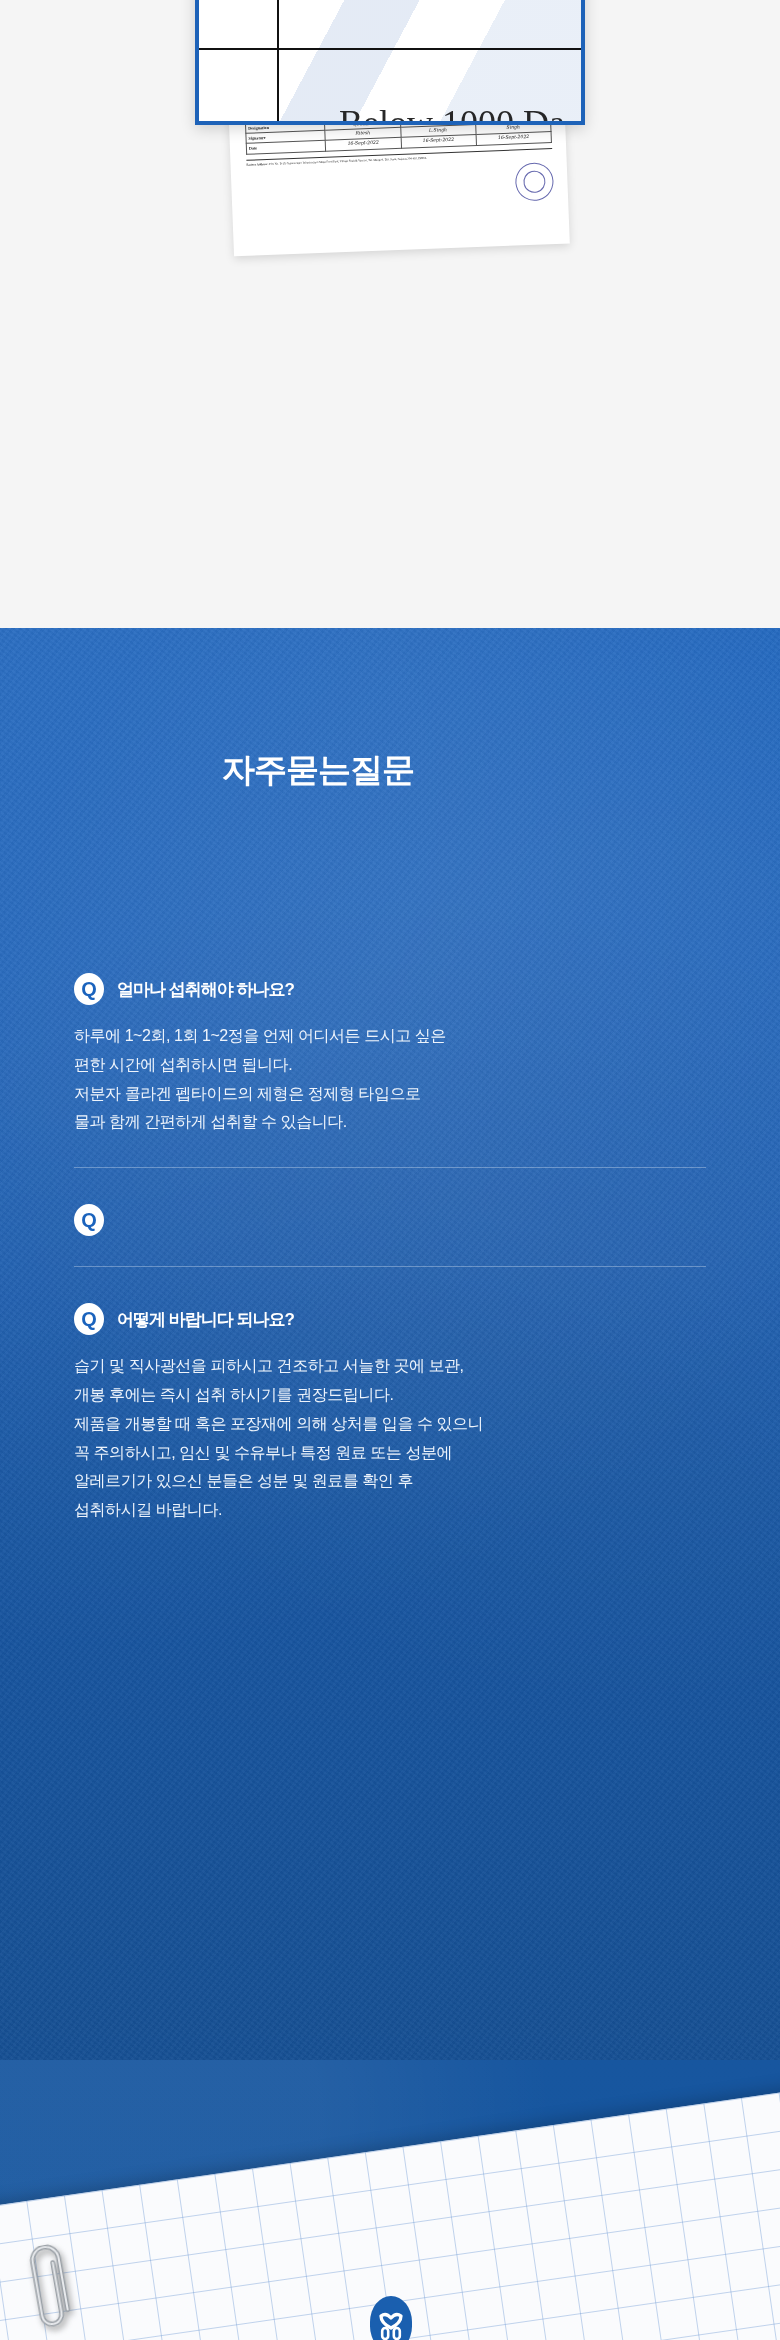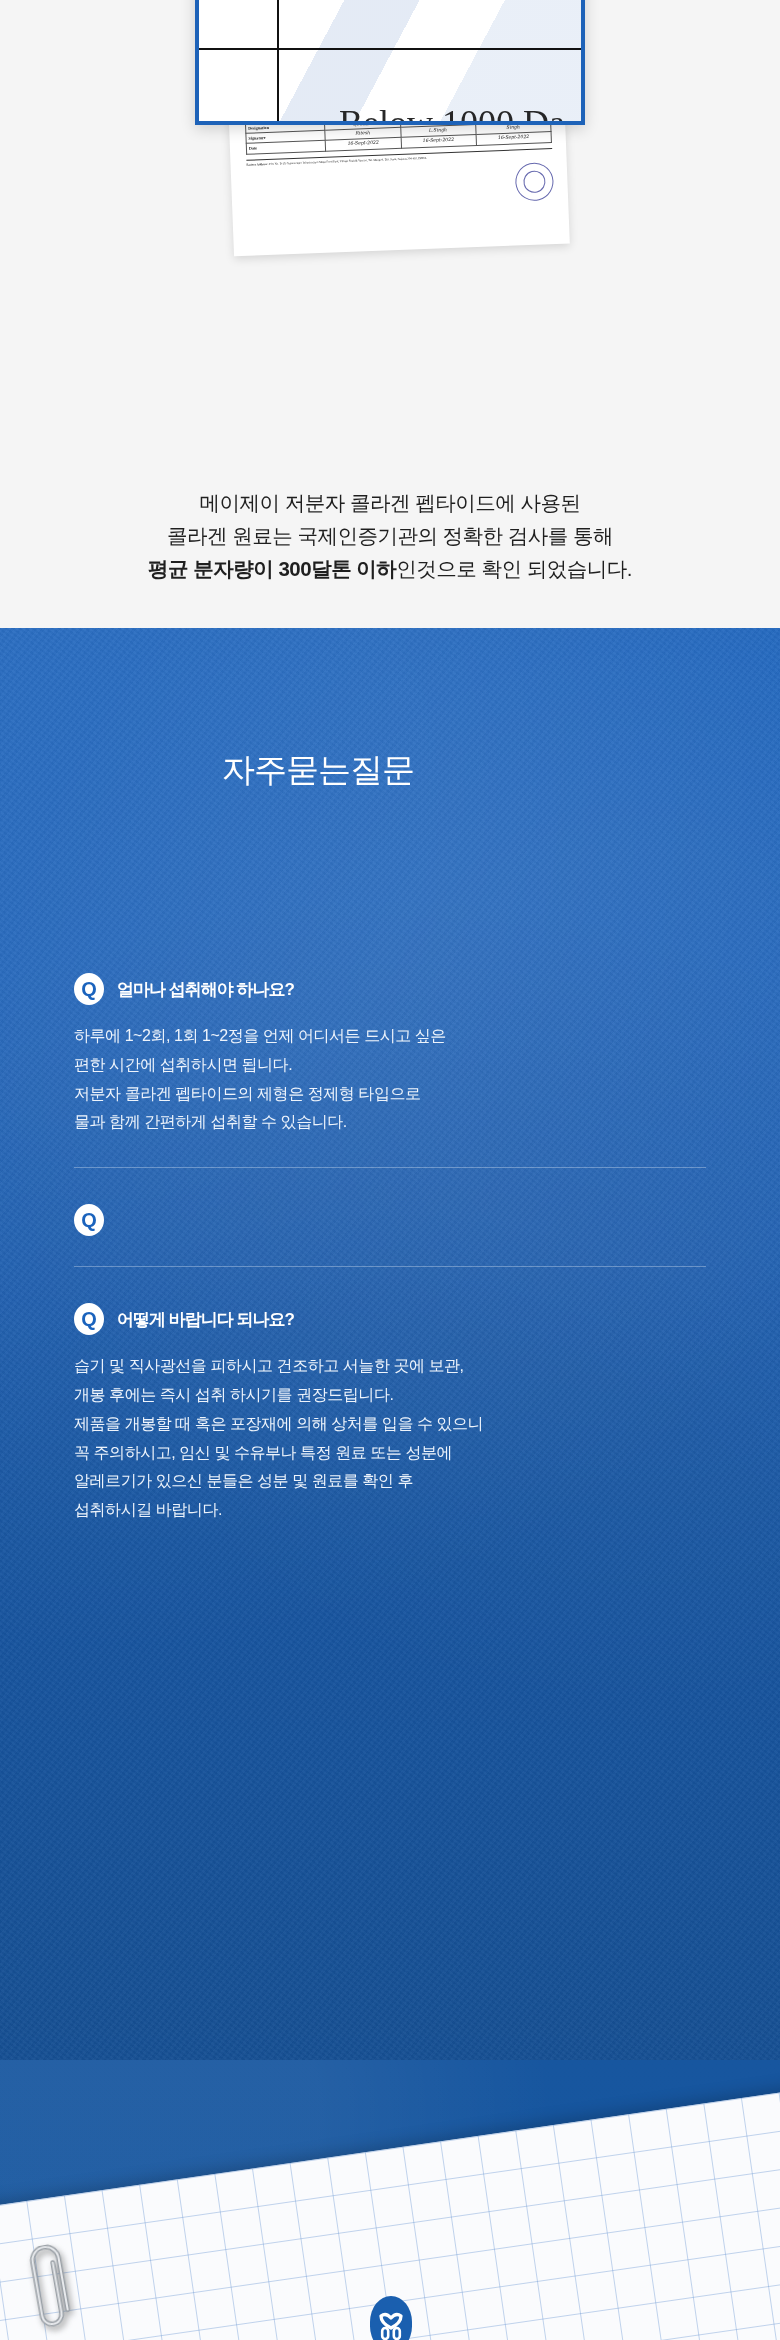--- a/index.html
+++ b/index.html
@@ -89,21 +89,21 @@
   }
   .qa-section:before{
     content:""; position:absolute; inset:0;
     background-image:
       repeating-linear-gradient(37deg, rgba(255,255,255,.022) 0 2px, rgba(0,0,0,.02) 2px 4px),
       repeating-linear-gradient(128deg, rgba(255,255,255,.018) 0 3px, rgba(0,0,0,.015) 3px 6px);
     pointer-events:none;
   }
   .qa-title{
     position:absolute; left:0; top:120px; width:636px; text-align:center;
-    color:#ffffff; font-size:33px; font-weight:normal; letter-spacing:-1px;
+    color:#ffffff; font-size:33px; font-weight:bold; letter-spacing:-1px;
   }
   .qa-sub{
     position:absolute; left:0; top:172px; width:780px; text-align:center;
     color:#ffffff; font-size:37px; font-weight:bold; letter-spacing:-.5px;
   }
 
   .qa-list{ position:absolute; left:0; top:345px; width:780px; }
   .qa-item{ position:relative; padding:0 74px 0 74px; }
   .qa-divider{
     height:1px; background:rgba(255,255,255,.30);
@@ -239,27 +239,20 @@
   </div>
 
   <div class="callout">
     <div class="shade"></div>
     <div class="vline"></div>
     <div class="hline"></div>
 
     <div class="line3">Below 1000 Da</div>
   </div>
 
-  <div class="caption">
-    <div>메이제이 저분자 콜라겐 펩타이드에 사용된</div>
-    <div>콜라겐 원료는 국제인증기관의 정확한 검사를 통해</div>
-    <div class="l3">
-      <b>평균 분자량이 300달톤 이하</b><span>인것으로 확인 되었습니다.</span>
-    </div>
-  </div>
 </div>
 
 <div class="qa-section">
   <div class="qa-title">자주묻는질문</div>
 
   <div class="qa-list">
 
     <div class="qa-item">
       <div class="qa-head">
         <div class="q-badge">Q</div>

